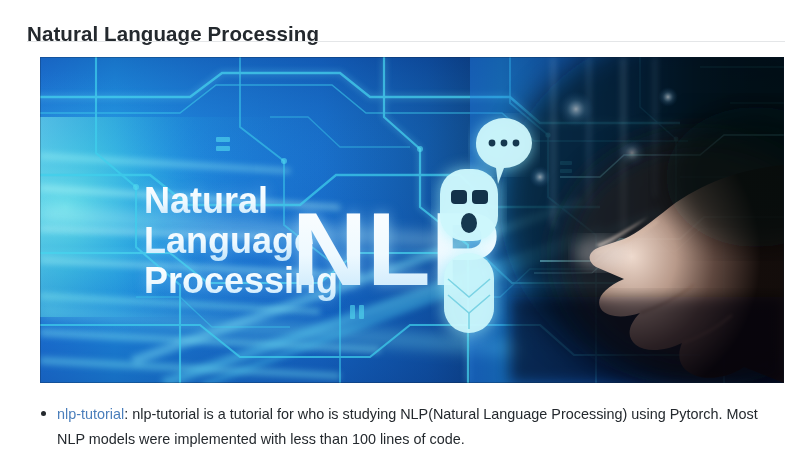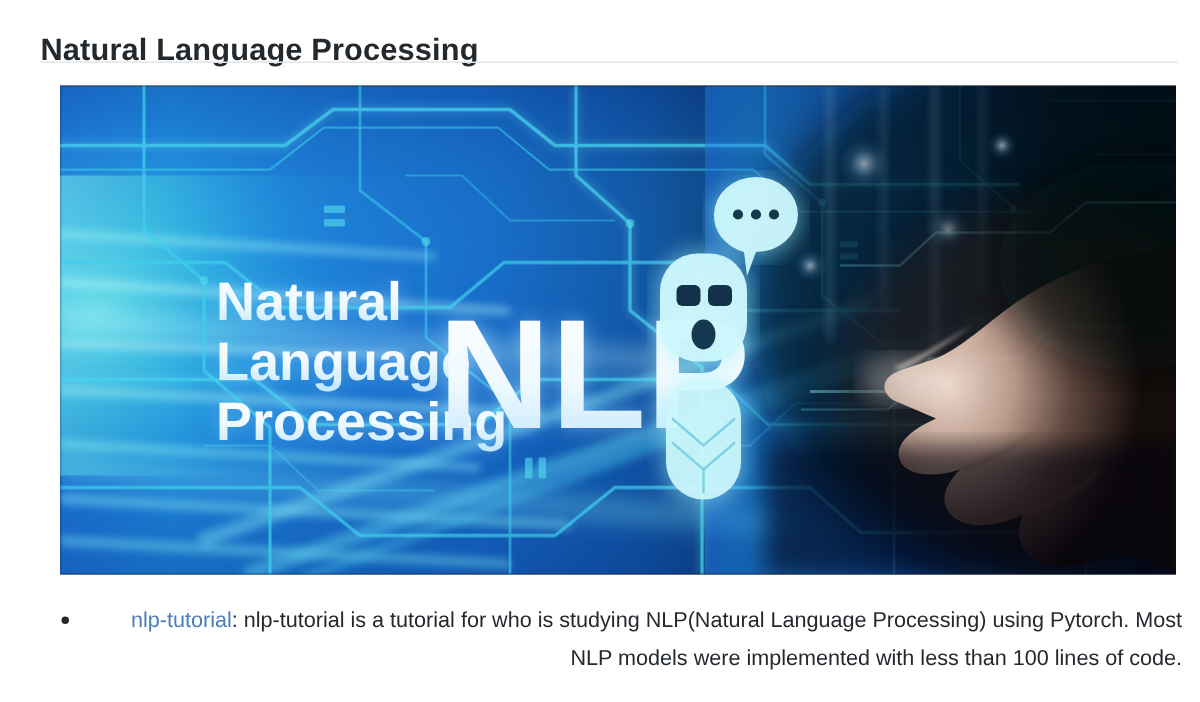--- a/index.html
+++ b/index.html
@@ -62,21 +62,20 @@
     left: 28px;
     top: 402px;
     width: 760px;
   }
   .list-item {
     position: relative;
     padding-left: 29px;
     font-size: 14.4px;
     line-height: 25px;
     color: #24292e;
-    text-align: right;
   }
   .list-bullet {
     position: absolute;
     left: 13px;
     top: 9px;
     width: 5px;
     height: 5px;
     border-radius: 50%;
     background: #24292e;
   }

